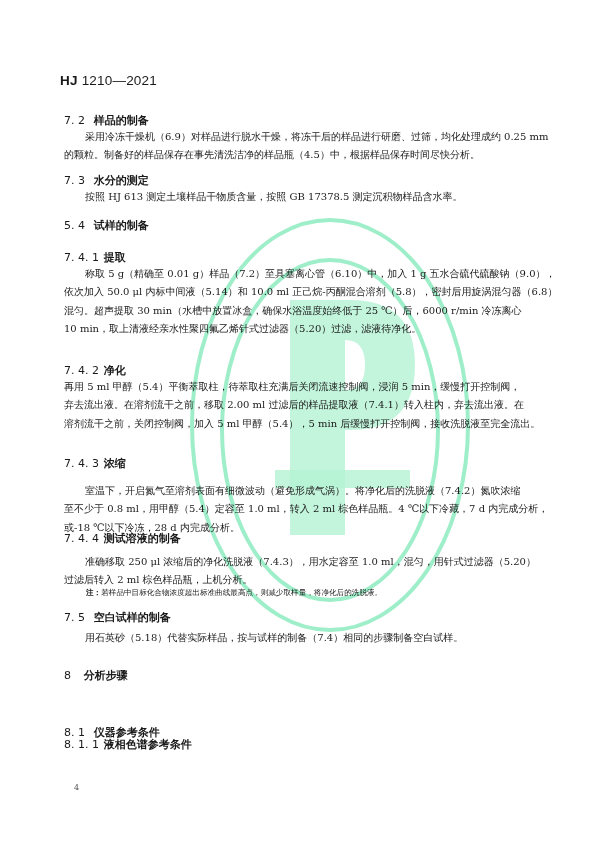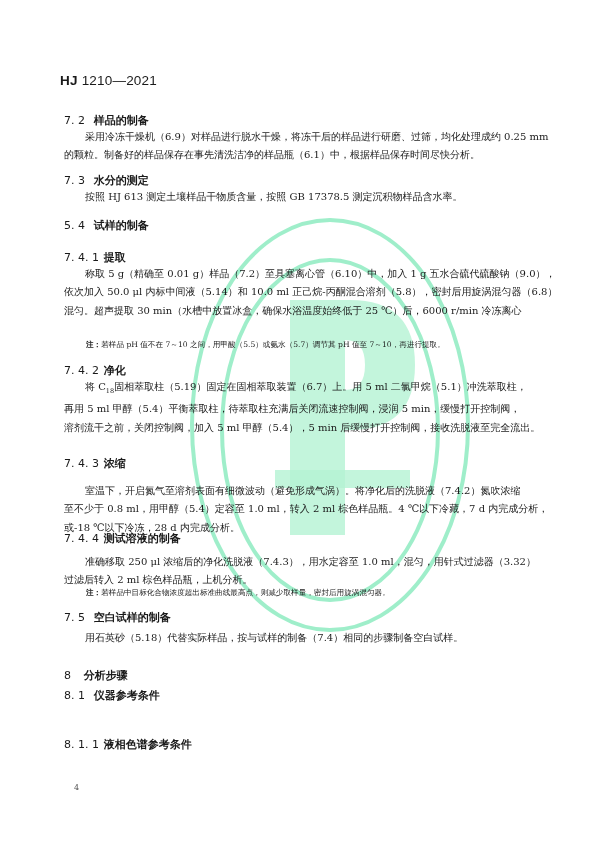--- a/index.html
+++ b/index.html
@@ -35,87 +35,85 @@
   <div class="doc-code">
     <span>HJ</span>
     <span class="num">1210—2021</span>
   </div>
 
   <div class="h" style="top:113px">
     <span class="n" style="width:22px">7. 2</span>&nbsp;&nbsp;<span>样品的制备</span>
   </div>
   <div class="p" style="top:128px">
     <span class="l ind">采用冷冻干燥机（6.9）对样品进行脱水干燥，将冻干后的样品进行研磨、过筛，均化处理成约 0.25 mm</span>
-    <span class="l">的颗粒。制备好的样品保存在事先清洗洁净的样品瓶（6.1）中，根据样品保存时间尽快分析。</span>
+    <span class="l">的颗粒。制备好的样品保存在事先清洗洁净的样品瓶（4.5）中，根据样品保存时间尽快分析。</span>
   </div>
 
   <div class="h" style="top:173px">
     <span class="n" style="width:22px">7. 3</span>&nbsp;&nbsp;<span>水分的测定</span>
   </div>
   <div class="p" style="top:188px">
     <span class="l ind">按照 HJ 613 测定土壤样品干物质含量，按照 GB 17378.5 测定沉积物样品含水率。</span>
   </div>
 
   <div class="h" style="top:218px">
     <span class="n" style="width:22px">5. 4</span>&nbsp;&nbsp;<span>试样的制备</span>
   </div>
 
   <div class="h" style="top:250px">
     <span class="n" style="width:32px">7. 4. 1</span>&nbsp;&nbsp;<span>提取</span>
   </div>
   <div class="p" style="top:265px">
     <span class="l ind">称取 5 g（精确至 0.01 g）样品（7.2）至具塞离心管（6.10）中，加入 1 g 五水合硫代硫酸钠（9.0），</span>
     <span class="l">依次加入 50.0 μl 内标中间液（5.14）和 10.0 ml 正己烷-丙酮混合溶剂（5.8），密封后用旋涡混匀器（6.8）</span>
     <span class="l">混匀。超声提取 30 min（水槽中放置冰盒，确保水浴温度始终低于 25 ℃）后，6000 r/min 冷冻离心</span>
-  </div>
-  <div class="note" style="top:340px">
-    <b>注：</b><span>若样品 pH 值不在 7～10 之间，用甲酸（5.5）或氨水（5.7）调节其 pH 值至 7～10，再进行提取。</span>
+    <span class="l">10 min，取上清液经亲水性聚四氟乙烯针式过滤器（5.20）过滤，滤液待净化。</span>
   </div>
 
   <div class="h" style="top:363px">
     <span class="n" style="width:32px">7. 4. 2</span>&nbsp;&nbsp;<span>净化</span>
   </div>
   <div class="p" style="top:378px">
-    <span class="l ind"><span>将 C</span><sub>18</sub><span>固相萃取柱（5.19）固定在固相萃取装置（6.7）上。用 5 ml 二氯甲烷（5.1）冲洗萃取柱，</span></span>
     <span class="l">再用 5 ml 甲醇（5.4）平衡萃取柱，待萃取柱充满后关闭流速控制阀，浸润 5 min，缓慢打开控制阀，</span>
+    <span class="l">弃去流出液。在溶剂流干之前，移取 2.00 ml 过滤后的样品提取液（7.4.1）转入柱内，弃去流出液。在</span>
     <span class="l">溶剂流干之前，关闭控制阀，加入 5 ml 甲醇（5.4），5 min 后缓慢打开控制阀，接收洗脱液至完全流出。</span>
   </div>
 
   <div class="h" style="top:456px">
     <span class="n" style="width:32px">7. 4. 3</span>&nbsp;&nbsp;<span>浓缩</span>
   </div>
   <div class="p" style="top:482px">
     <span class="l ind">室温下，开启氮气至溶剂表面有细微波动（避免形成气涡）。将净化后的洗脱液（7.4.2）氮吹浓缩</span>
     <span class="l">至不少于 0.8 ml，用甲醇（5.4）定容至 1.0 ml，转入 2 ml 棕色样品瓶。4 ℃以下冷藏，7 d 内完成分析，</span>
     <span class="l">或-18 ℃以下冷冻，28 d 内完成分析。</span>
   </div>
 
   <div class="h" style="top:531px">
     <span class="n" style="width:32px">7. 4. 4</span>&nbsp;&nbsp;<span>测试溶液的制备</span>
   </div>
   <div class="p" style="top:553px">
-    <span class="l ind">准确移取 250 μl 浓缩后的净化洗脱液（7.4.3），用水定容至 1.0 ml，混匀，用针式过滤器（3.32）</span>
+    <span class="l ind">准确移取 250 μl 浓缩后的净化洗脱液（7.4.3），用水定容至 1.0 ml，混匀，用针式过滤器（5.20）</span>
     <span class="l">过滤后转入 2 ml 棕色样品瓶，上机分析。</span>
   </div>
   <div class="note" style="top:588px">
-    <b>注：</b><span>若样品中目标化合物浓度超出标准曲线最高点，则减少取样量，密封后用旋涡混匀器。</span>
+    <b>注：</b><span>若样品中目标化合物浓度超出标准曲线最高点，则减少取样量，将净化后的洗脱液。</span>
   </div>
 
   <div class="h" style="top:610px">
     <span class="n" style="width:22px">7. 5</span>&nbsp;&nbsp;<span>空白试样的制备</span>
   </div>
   <div class="p" style="top:629px">
     <span class="l ind">用石英砂（5.18）代替实际样品，按与试样的制备（7.4）相同的步骤制备空白试样。</span>
   </div>
 
   <div class="h" style="top:668px">
     <span class="n" style="width:12px">8</span>&nbsp;&nbsp;<span>分析步骤</span>
   </div>
 
-  <div class="h" style="top:688px">
+  <div class="h" style="top:725px">
     <span class="n" style="width:22px">8. 1</span>&nbsp;&nbsp;<span>仪器参考条件</span>
   </div>
 
   <div class="h" style="top:737px">
     <span class="n" style="width:32px">8. 1. 1</span>&nbsp;&nbsp;<span>液相色谱参考条件</span>
   </div>
 
   <div class="pageno">4</div>
 </div>
 

